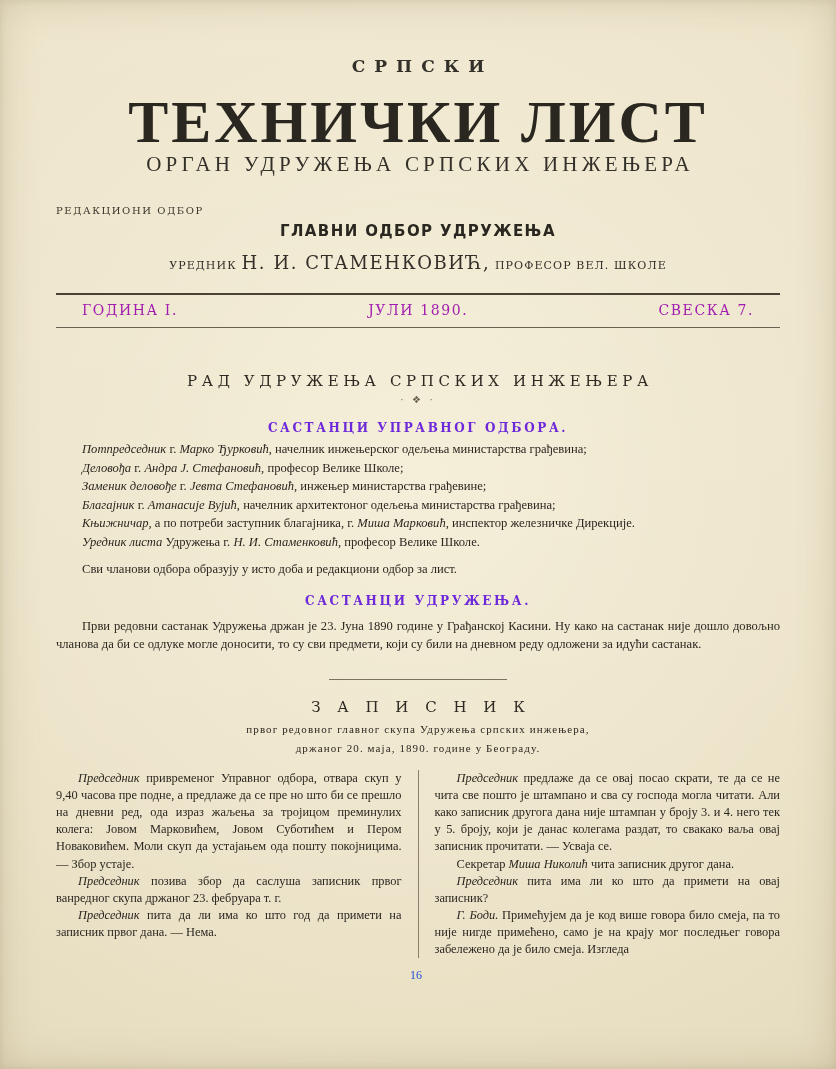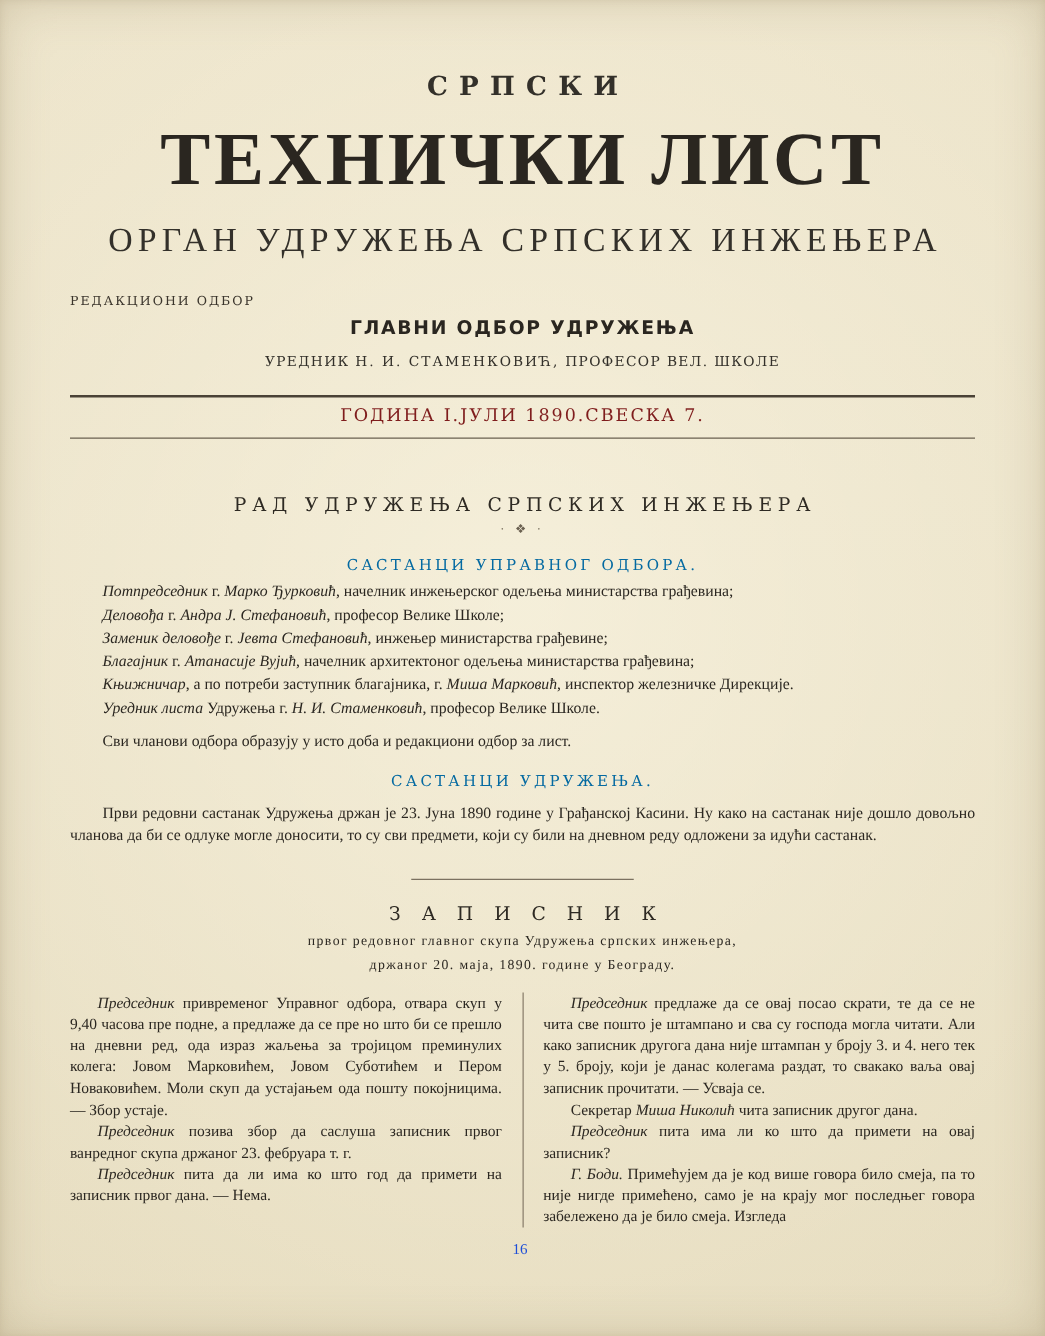--- a/index.html
+++ b/index.html
@@ -32,43 +32,43 @@
   .page {
     position: absolute;
     inset: 0;
     padding: 0 56px;
     box-sizing: border-box;
   }
 
   
   .mast-kicker {
     text-align: center;
-    font-size: 21px;
+    font-size: 17px;
     letter-spacing: 9px;
     font-weight: 700;
     margin-top: 56px;
     color: #33302a;
     font-family: "DejaVu Serif", serif;
     text-indent: 9px;
   }
   .mast-title {
     text-align: center;
     font-size: 60px;
     line-height: 1.0;
     letter-spacing: 3px;
     margin-top: 16px;
     font-weight: 700;
     color: #2a2620;
     font-family: "Liberation Serif", serif;
   }
   .mast-sub {
     text-align: center;
-    font-size: 27px;
+    font-size: 21px;
     letter-spacing: 4.2px;
-    margin-top: 20px;
+    margin-top: 0;
     color: #33302a;
     font-family: "Liberation Serif", serif;
     text-indent: 4px;
   }
   .board-1 {
     text-align: left;
     font-size: 10px;
     letter-spacing: 1.6px;
     margin-top: 28px;
     color: #3b352c;
@@ -85,44 +85,44 @@
   }
   .board-3 {
     text-align: center;
     font-size: 11px;
     letter-spacing: 1.1px;
     margin-top: 12px;
     color: #33302a;
     font-family: "DejaVu Serif", serif;
   }
   .board-3 .big {
-    font-size: 11px;
+    font-size: 18px;
     letter-spacing: 1.6px;
   }
 
   
   .rule-thick {
     border: none;
     border-top: 2px solid #4a4236;
     margin: 20px 0 0 0;
   }
   .rule-thin {
     border: none;
     border-top: 1px solid #6a6050;
     margin: 0;
   }
   .issue-bar {
     display: flex;
-    justify-content: center;
+    justify-content: space-between;
     align-items: center;
     font-size: 14px;
     letter-spacing: 1.6px;
     padding: 7px 26px 9px 26px;
     font-family: "DejaVu Serif", serif;
-    color: #7f1d1d;
+    color: #a21caf;
   }
 
   
   .sec-title {
     text-align: center;
     font-size: 15px;
     letter-spacing: 4.6px;
     margin-top: 44px;
     color: #2e2a23;
     font-family: "DejaVu Serif", serif;
@@ -133,23 +133,23 @@
     text-align: center;
     font-size: 10px;
     letter-spacing: 3px;
     color: #6a6050;
     margin-top: 4px;
   }
   .sub-title {
     text-align: center;
     font-size: 12px;
     letter-spacing: 2.6px;
-    font-weight: 400;
+    font-weight: 700;
     margin-top: 16px;
-    color: #0369a1;
+    color: #6d28d9;
     font-family: "DejaVu Serif", serif;
   }
   p.body {
     font-size: 12.6px;
     line-height: 1.43;
     text-align: justify;
     margin: 9px 0 0 0;
     color: #2b2721;
     font-family: "Liberation Serif", serif;
   }

